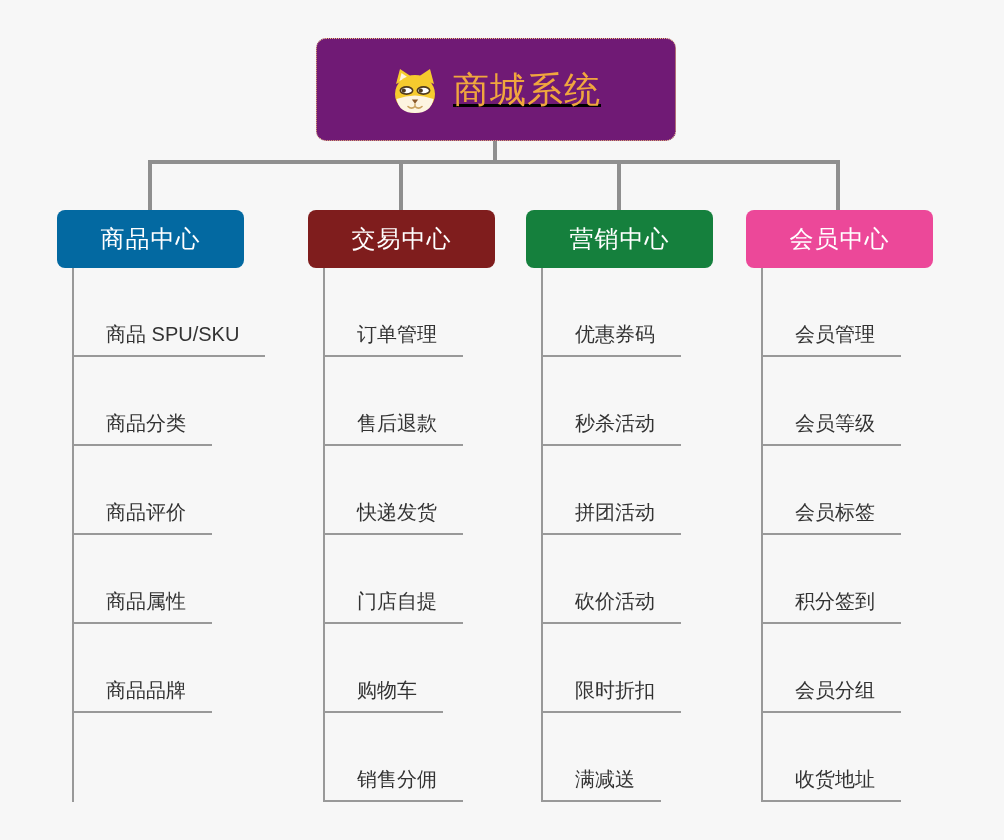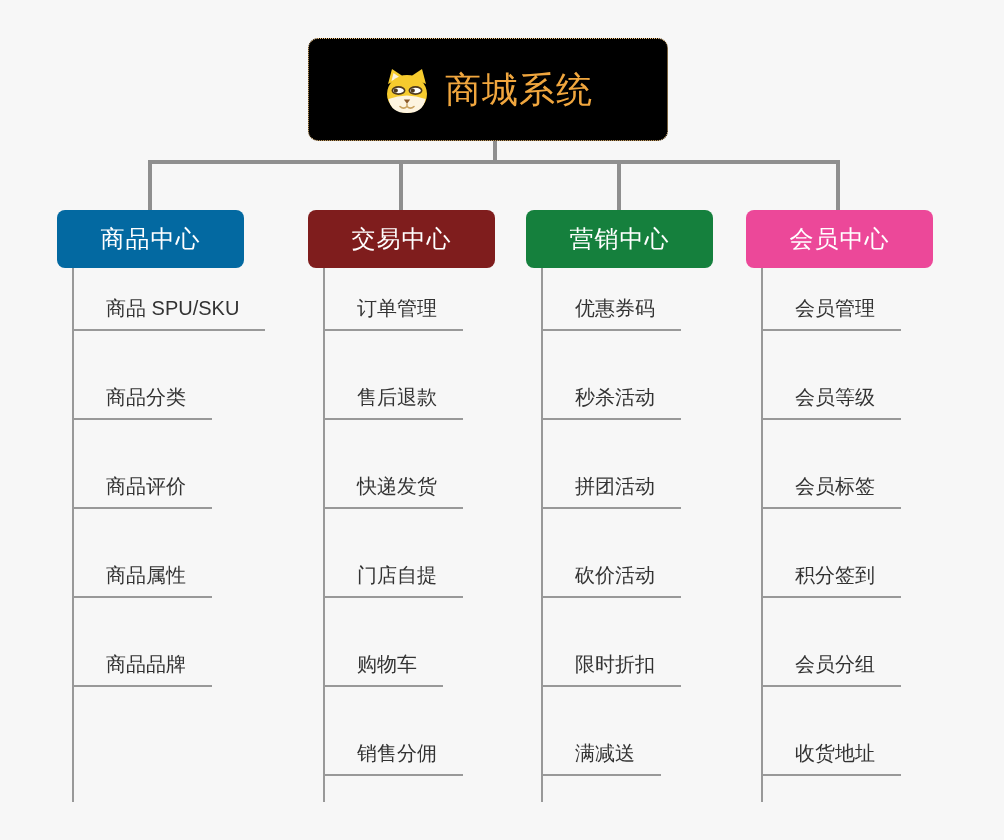--- a/index.html
+++ b/index.html
@@ -5,24 +5,25 @@
   html,body{margin:0;padding:0;}
   body{
     width:1004px;height:840px;position:relative;overflow:hidden;
     background:#f7f7f7;
     font-family:"Liberation Sans","DejaVu Sans",sans-serif;
   }
   .stage{position:absolute;inset:0;}
 
   
   .root-node{
-    position:absolute;left:308px;top:38px;width:360px;height:103px;
-    background:#000000;border:1px dotted #f2c37c;border-radius:10px;
+    position:absolute;left:316px;top:38px;width:360px;height:103px;
+    background:#701a75;border:1px dotted #f2c37c;border-radius:10px;
     display:flex;align-items:center;justify-content:center;gap:14px;
     box-sizing:border-box;
+    text-decoration:underline;
   }
   .root-title{
     font-size:36px;letter-spacing:1px;color:var(--accent,#f0a63e);
     line-height:1;white-space:nowrap;
   }
   .root-icon{width:48px;height:46px;flex:0 0 auto;margin-top:2px;}
 
   
   .conn{position:absolute;background:var(--connector,#8f8f8f);}
   .conn-riser{left:493px;top:141px;width:4px;height:21px;}
@@ -42,21 +43,21 @@
   .branch-header{
     width:187px;height:58px;border-radius:8px;
     display:flex;align-items:center;justify-content:center;
     color:#fff;font-size:24px;letter-spacing:1px;
     box-sizing:border-box;cursor:default;
   }
   .leaves{position:relative;margin-left:15px;}
   .vline{
     position:absolute;left:0;top:0;width:2px;height:534px;background:#999;
   }
-  .leaf{height:89px;display:flex;align-items:center;}
+  .leaf{height:89px;display:flex;align-items:flex-end;}
   .leaf-label{
     display:inline-block;white-space:nowrap;
     padding:0 26px 8px 34px;
     border-bottom:2px solid #999;
     font-size:20px;color:#333;line-height:1.3;
   }
 </style>
 </head>
 <body style="--connector: #8f8f8f; --accent: #f0a63e;">
 

